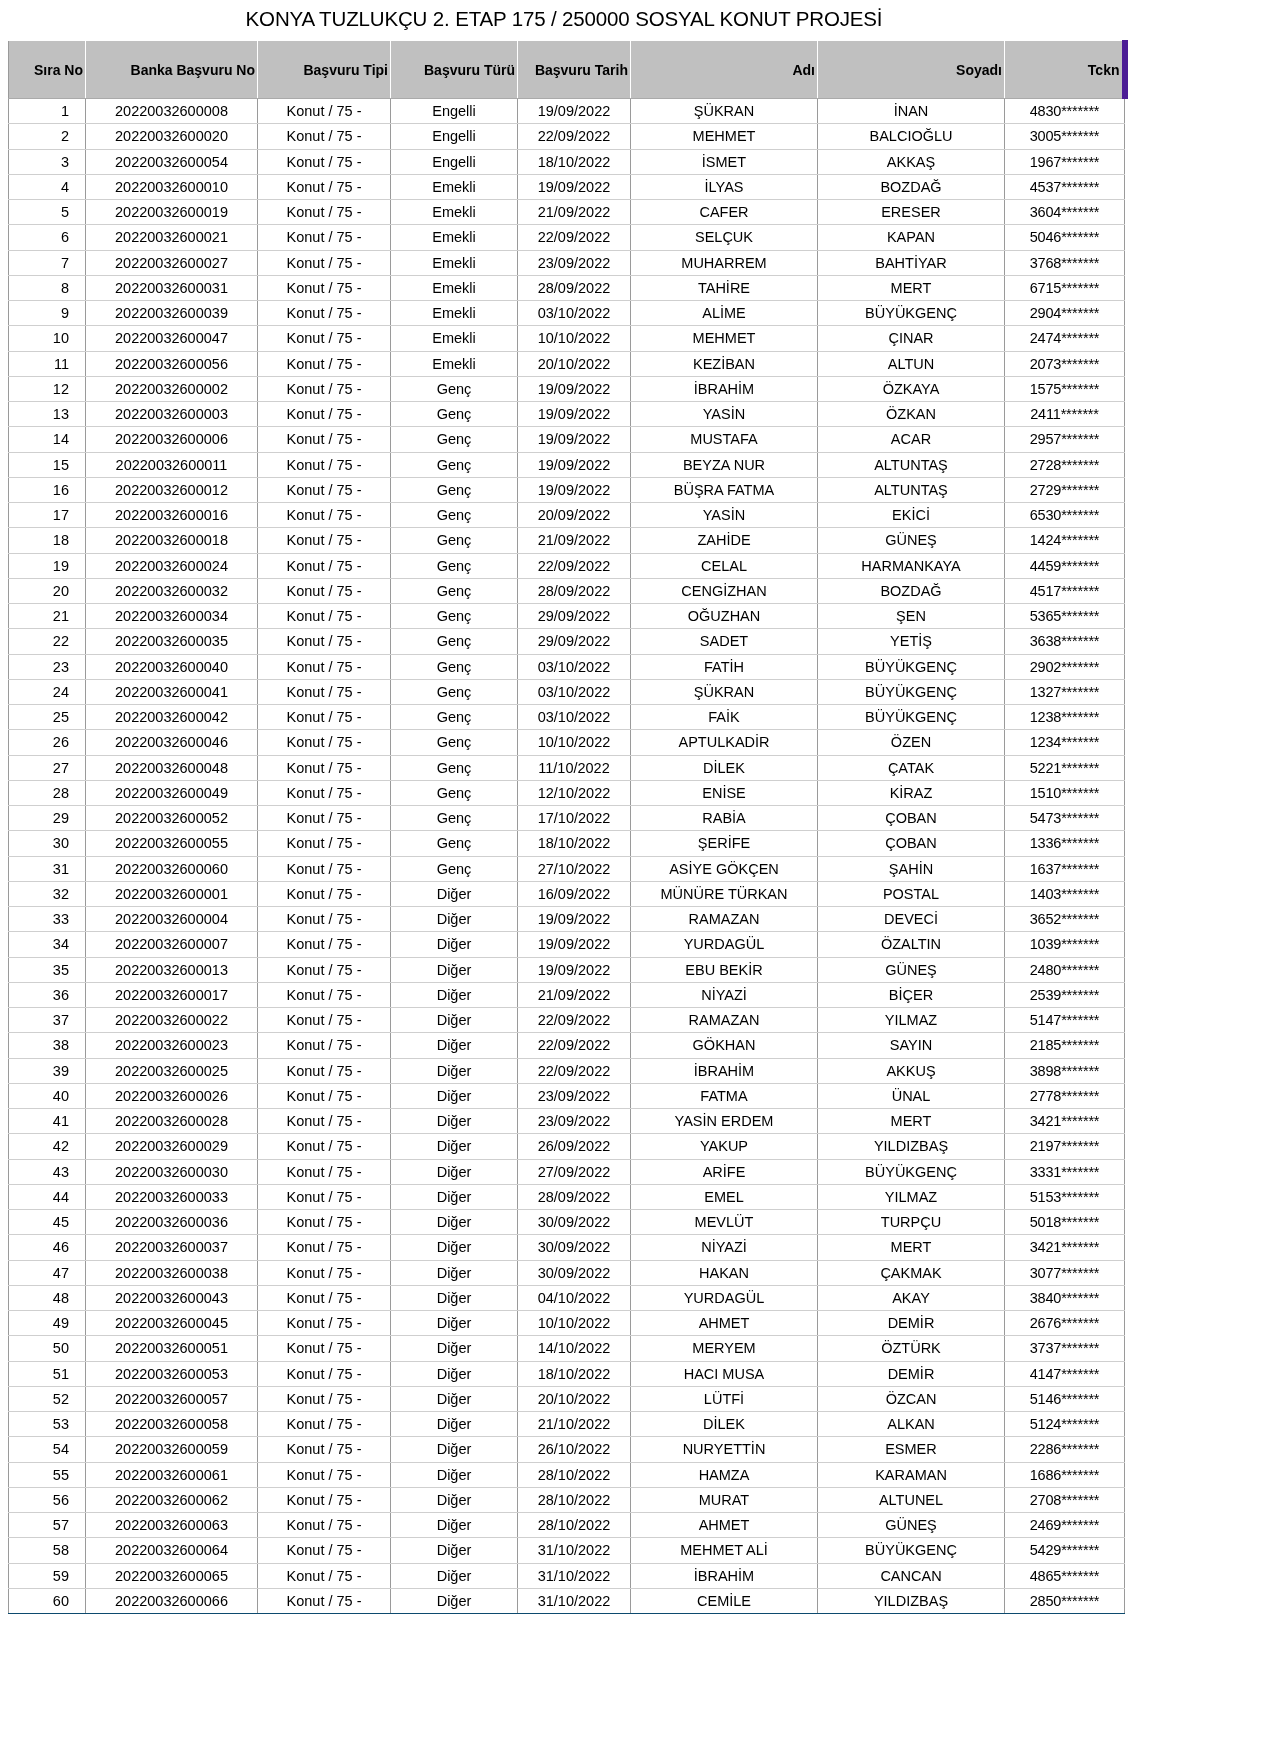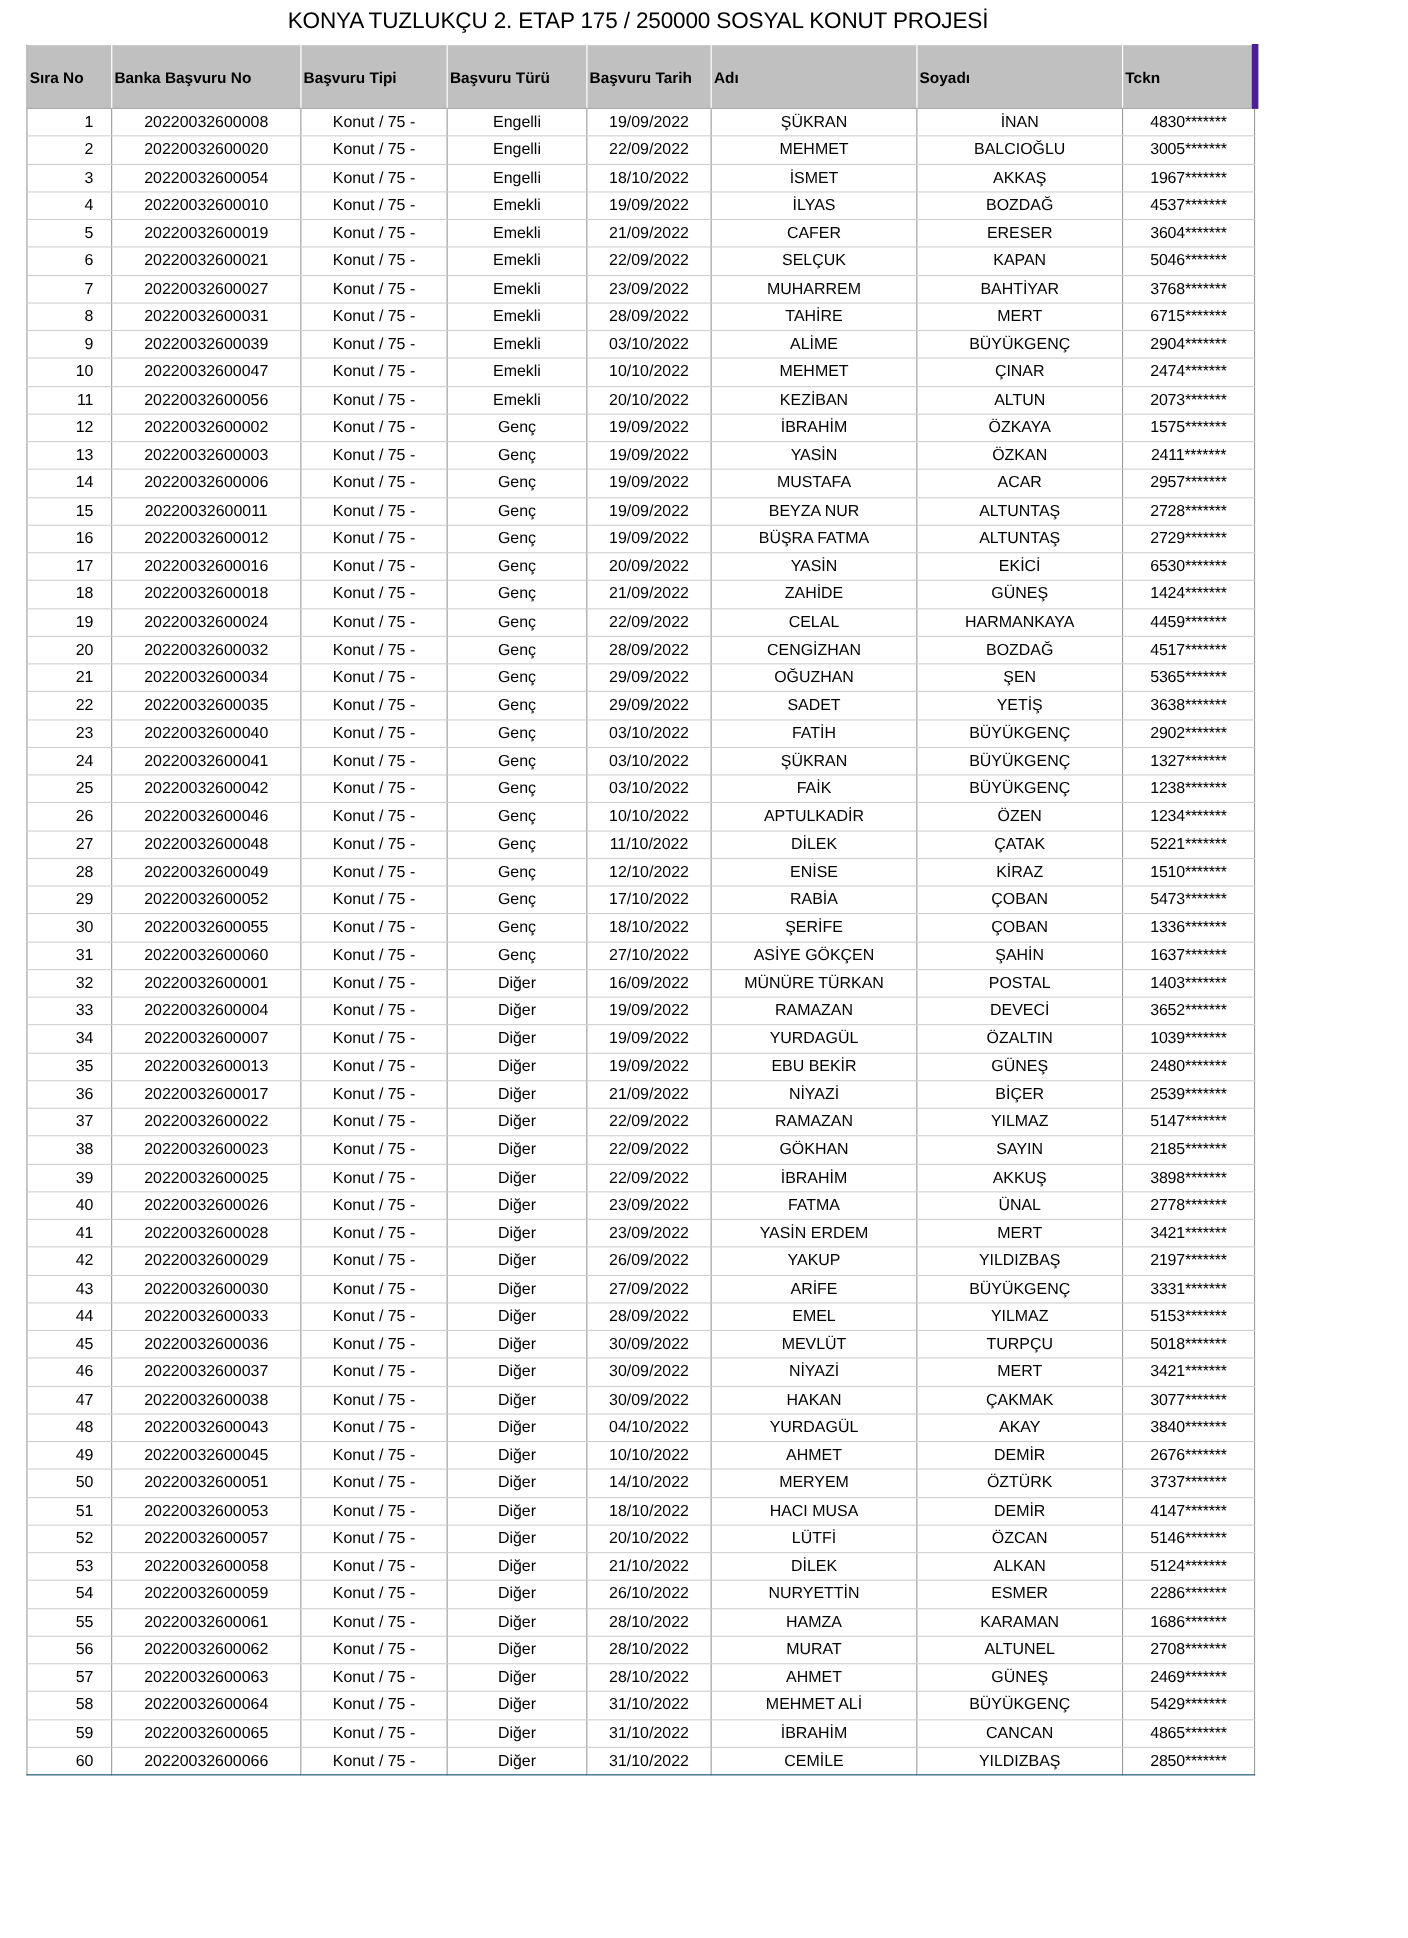--- a/index.html
+++ b/index.html
@@ -10,21 +10,21 @@
   }
   body {
     width: 1280px;
     min-height: 1762px;
     font-family: "Liberation Sans", sans-serif;
     color: #000000;
     -webkit-font-smoothing: antialiased;
   }
   .page {
     width: 1128px;
-    margin: 0 auto 0 16px;
+    margin: 0 auto 0 0;
     padding: 0;
     box-sizing: border-box;
   }
   .doc-title {
     text-align: center;
     font-size: 20.5px;
     font-weight: 400;
     letter-spacing: -0.15px;
     padding: 7px 0 9px 0;
     margin: 0;
@@ -46,21 +46,21 @@
   table.applicants col.c-adi       { width: 187px; }
   table.applicants col.c-soyadi    { width: 187px; }
   table.applicants col.c-tckn      { width: 120px; }
 
   table.applicants thead th {
     background: #c0c0c0;
     border: 1px solid #ffffff;
     border-bottom: 1px solid #aaaaaa;
     font-weight: 700;
     font-size: 14px;
-    text-align: left;
+    text-align: right;
     vertical-align: middle;
     height: 58px;
     padding: 0 2px;
     box-sizing: border-box;
     white-space: nowrap;
   }
   table.applicants thead th.first-head { border-left: 1px solid #9a9a9a; }
   table.applicants thead th.last-head  { border-right: 6px solid #4c1d95; }
 
   table.applicants tbody td {

